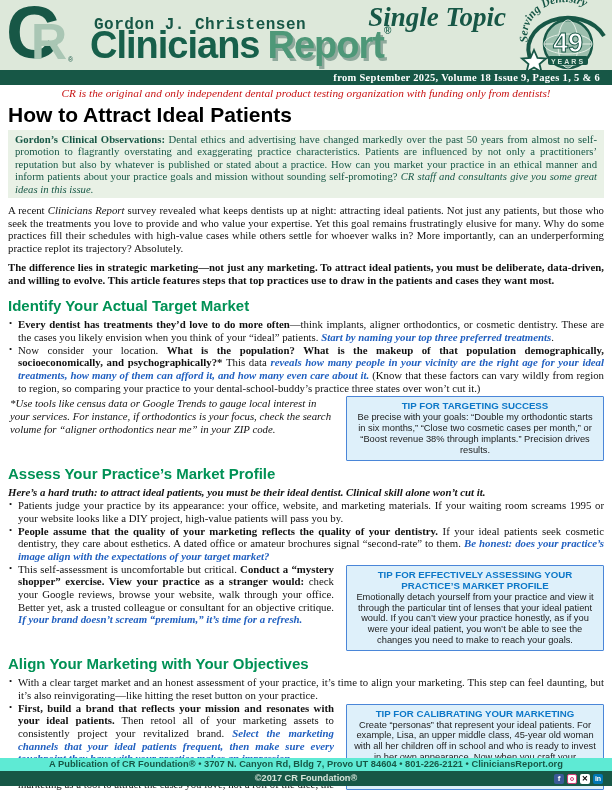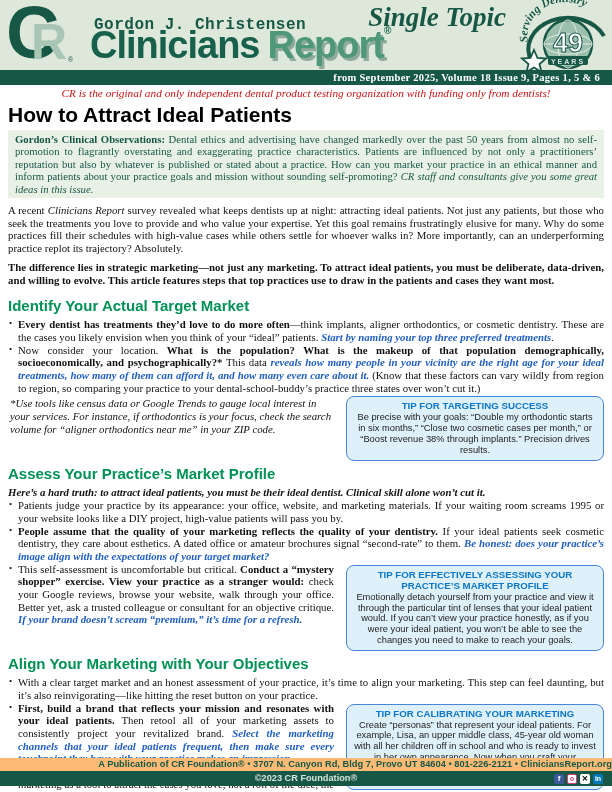--- a/index.html
+++ b/index.html
@@ -75,31 +75,31 @@
   }
   .lead-line { font-weight:bold; font-style:italic; font-size:10.8px; line-height:13px; }
   .bullet {
     position:relative; padding-left:10px; font-size:10.8px; line-height:12.7px;
     text-align:justify; margin:0 0;
   }
   .bullet::before { content:"•"; position:absolute; left:1px; top:-1px; font-size:9px; }
   .footnote { font-style:italic; font-size:10.8px; line-height:12.7px; margin:3px 0 0 2px; }
   .tip {
     float:right; width:258px; background:#def0fa;
-    border:1.5px solid #4a86d8; border-radius:8px;
+    border:1.5px solid #4a86d8; border-radius:1px;
     padding:3px 7px 4px; margin:2px 0 4px 12px;
     font-family:"Liberation Sans", sans-serif; text-align:center;
   }
   .tip-title { color:#0d78c8; font-weight:bold; font-size:9.7px; line-height:11px; }
   .tip-body { font-size:9.3px; line-height:10.9px; color:#222; margin-top:1px; }
   
   .footer-pub {
-    position:absolute; left:0; right:0; top:758px; height:13px; background:#fdba74;
+    position:absolute; left:0; right:0; top:758px; height:13px; background:#5eead4;
     font-family:"Liberation Sans", sans-serif; font-weight:bold; font-size:9.3px;
-    color:#175746; text-align:right; line-height:13px;
+    color:#175746; text-align:center; line-height:13px;
   }
   .footer-pub .link { color:#175746; }
   .footer-bar {
     position:absolute; left:0; right:0; top:771px; height:15px; background:#175746;
     font-family:"Liberation Sans", sans-serif; font-weight:bold; font-size:9.2px;
     color:#d5e4da; text-align:center; line-height:15px;
   }
   .socials { position:absolute; right:9px; top:2.5px; display:flex; gap:3px; }
   .si {
     width:10px; height:10px; border-radius:2px; display:flex;
@@ -203,21 +203,21 @@
       <div class="bullet"><span class="bold">First, build a brand that reflects your mission and resonates with your ideal patients.</span><span> Then retool all of your marketing assets to consistently project your revitalized brand. </span><span class="blue">Select the marketing channels that your ideal patients frequent, then make sure every touchpoint they have with your practice makes an impression.</span></div>
       <div class="bullet"><span class="bold">This is where dentists start having fun again.</span><span> When you see marketing as a tool to attract the cases you love, not a roll of the dice, the invisible barriers to your practice growth dissolve. You’re no longer chasing patients—you’re reeling them in.</span></div>
     </section>
 
   </main>
 
   <div class="footer-pub">
     <span>A Publication of CR Foundation® • 3707 N. Canyon Rd, Bldg 7, Provo UT 84604 • 801-226-2121 • </span><span class="link">CliniciansReport.org</span>
   </div>
   <div class="footer-bar">
-    <span>©2023 CR Foundation®</span>
+    <span>©2017 CR Foundation®</span>
     <span class="socials">
       <span class="si si-fb">f</span>
       <span class="si si-ig">
           <span class="ig-lens"></span>
         </span>
       <span class="si si-x">✕</span>
       <span class="si si-li">in</span>
     </span>
   </div>
 

